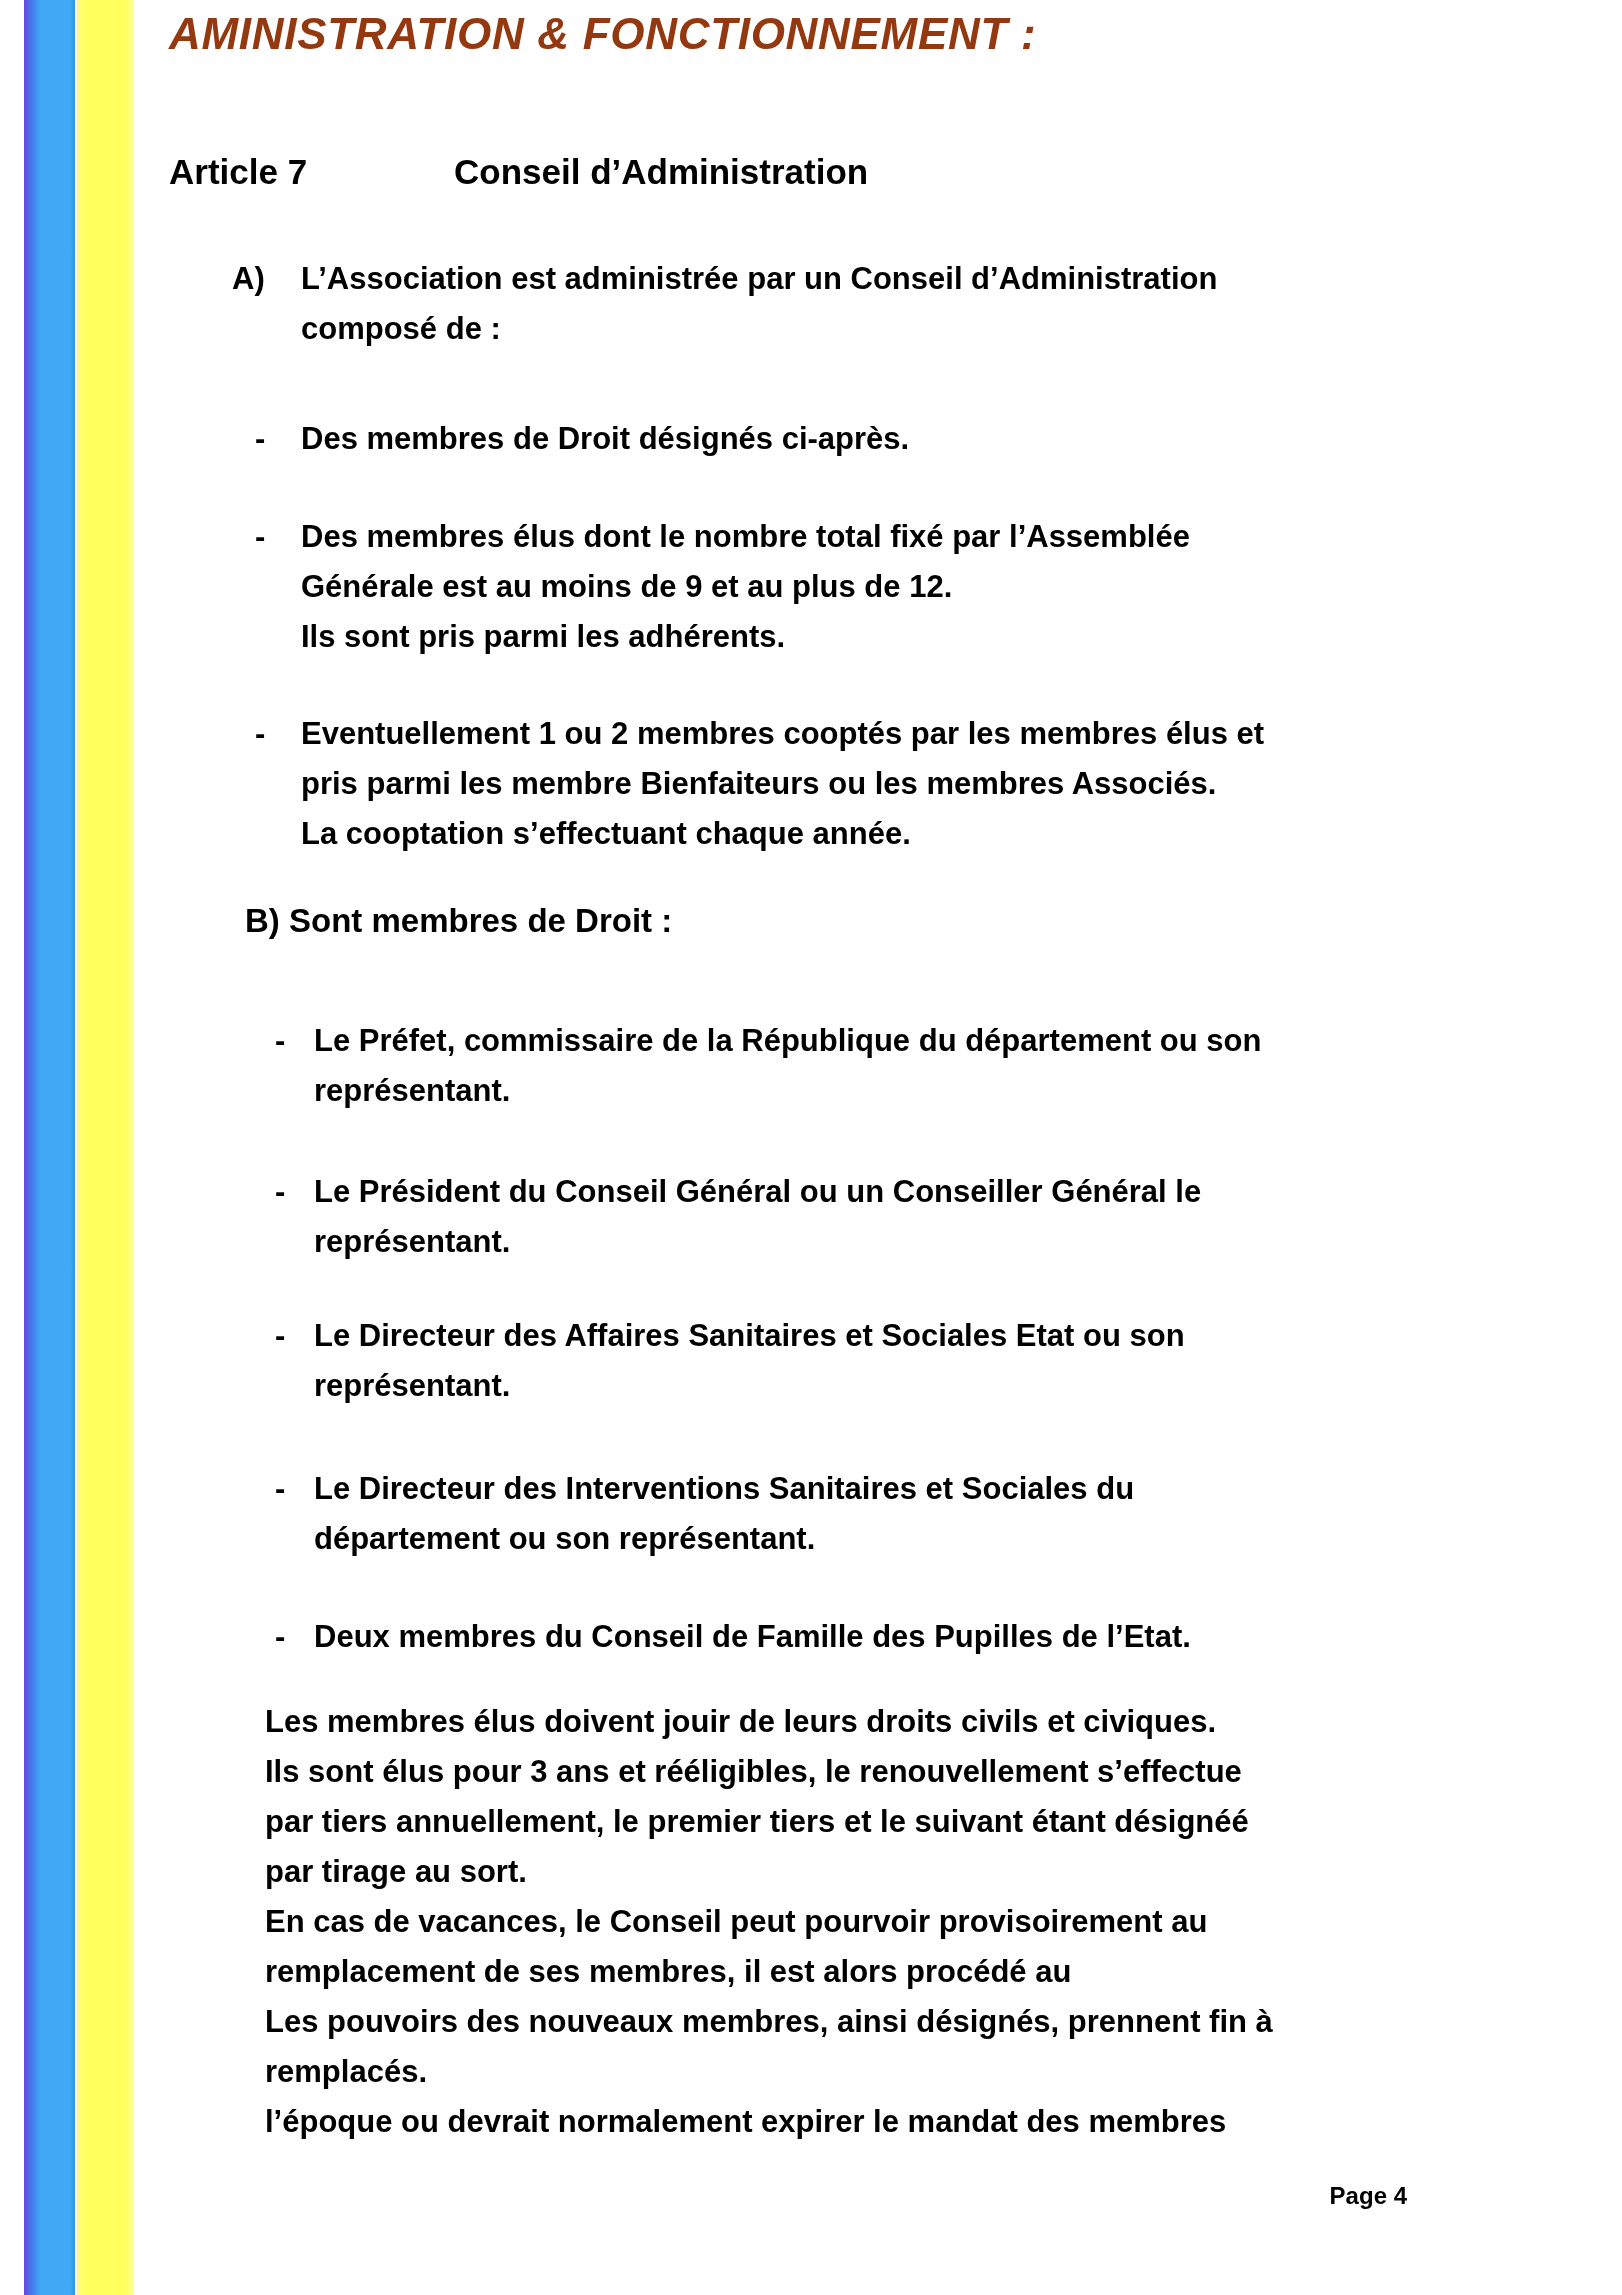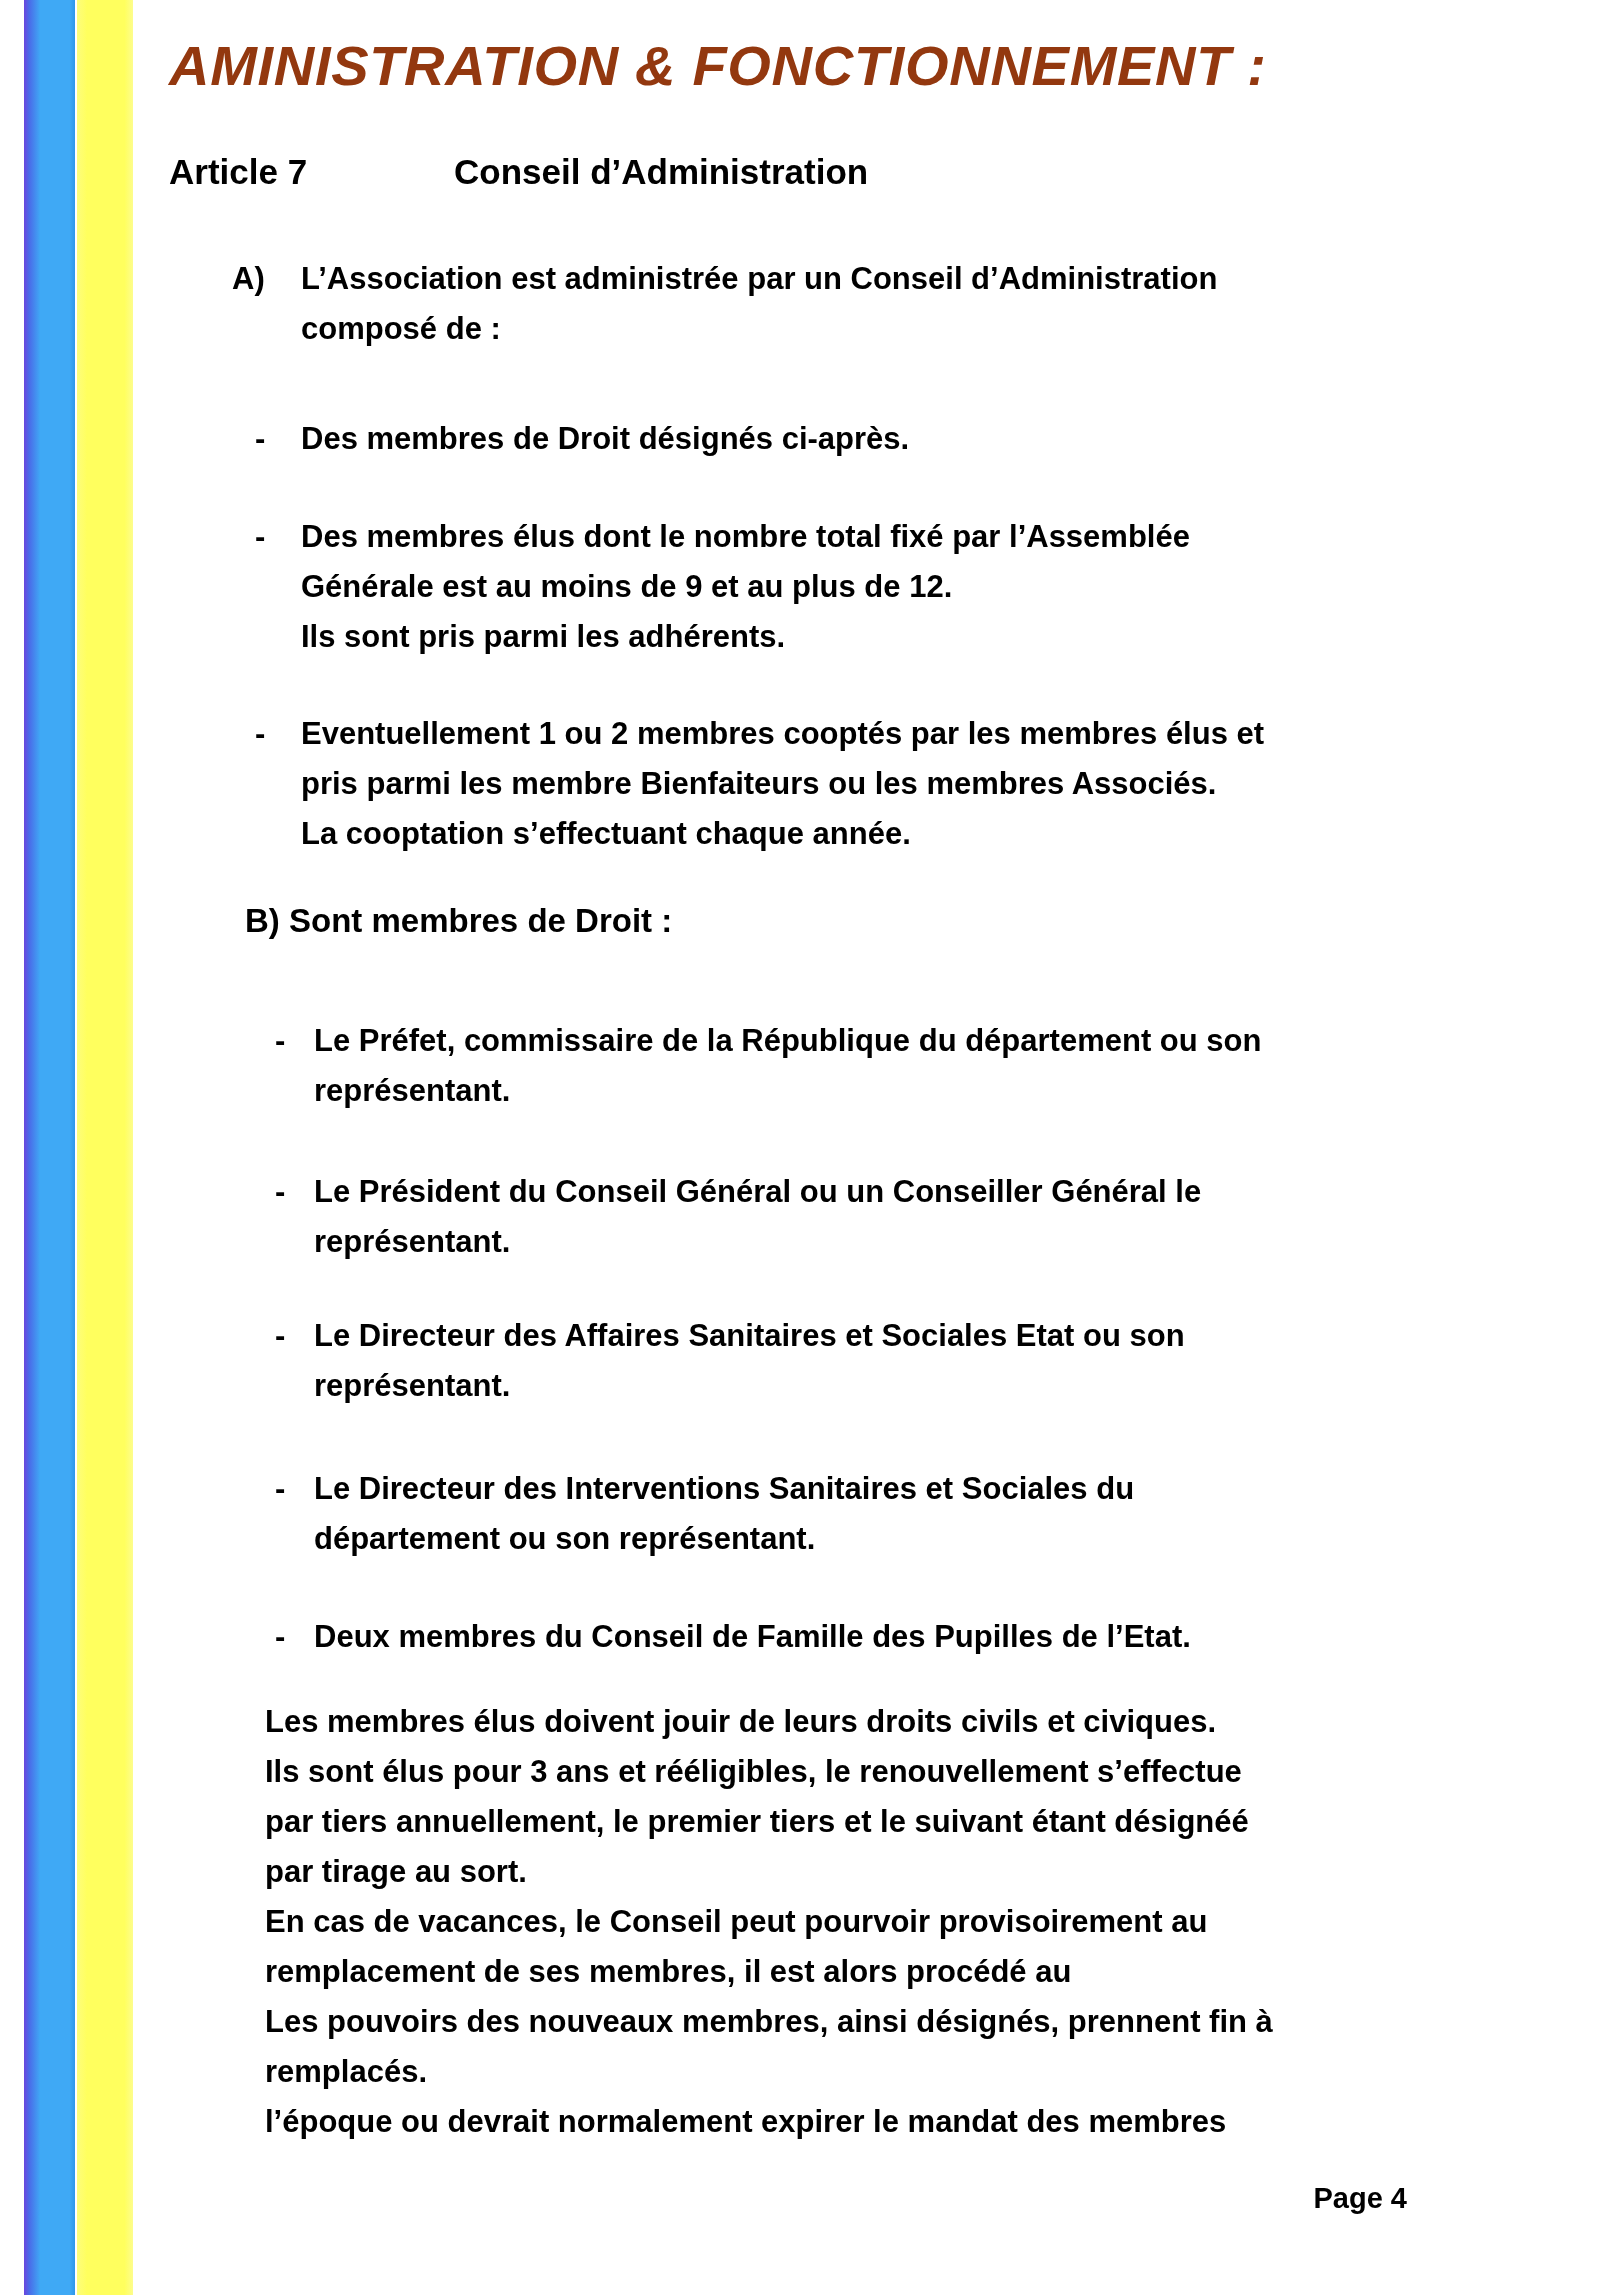--- a/index.html
+++ b/index.html
@@ -41,22 +41,22 @@
     background: linear-gradient(90deg,
       #fdfd7c 0%,
       var(--bar-yellow) 18%,
       var(--bar-yellow) 85%,
       #fdfd8e 100%);
   }
 
   .doc-title {
     position: absolute;
     left: 169px;
-    top: 33px;
-    font-size: 56px;
+    top: 9px;
+    font-size: 44px;
     font-style: italic;
     letter-spacing: 0.7px;
     color: var(--title-color);
     white-space: nowrap;
   }
 
   .article-heading {
     position: absolute;
     left: 169px;
     top: 152px;
@@ -111,21 +111,21 @@
   .closing {
     position: absolute;
     left: 265px;
     top: 1697px;
   }
 
   .page-number {
     position: absolute;
     top: 2182px;
     right: 216px;
-    font-size: 29px;
+    font-size: 24px;
     white-space: nowrap;
   }
 </style>
 </head>
 <body>
 
 <div class="page">
 
   <div class="bar-blue"></div>
   <div class="bar-yellow"></div>

